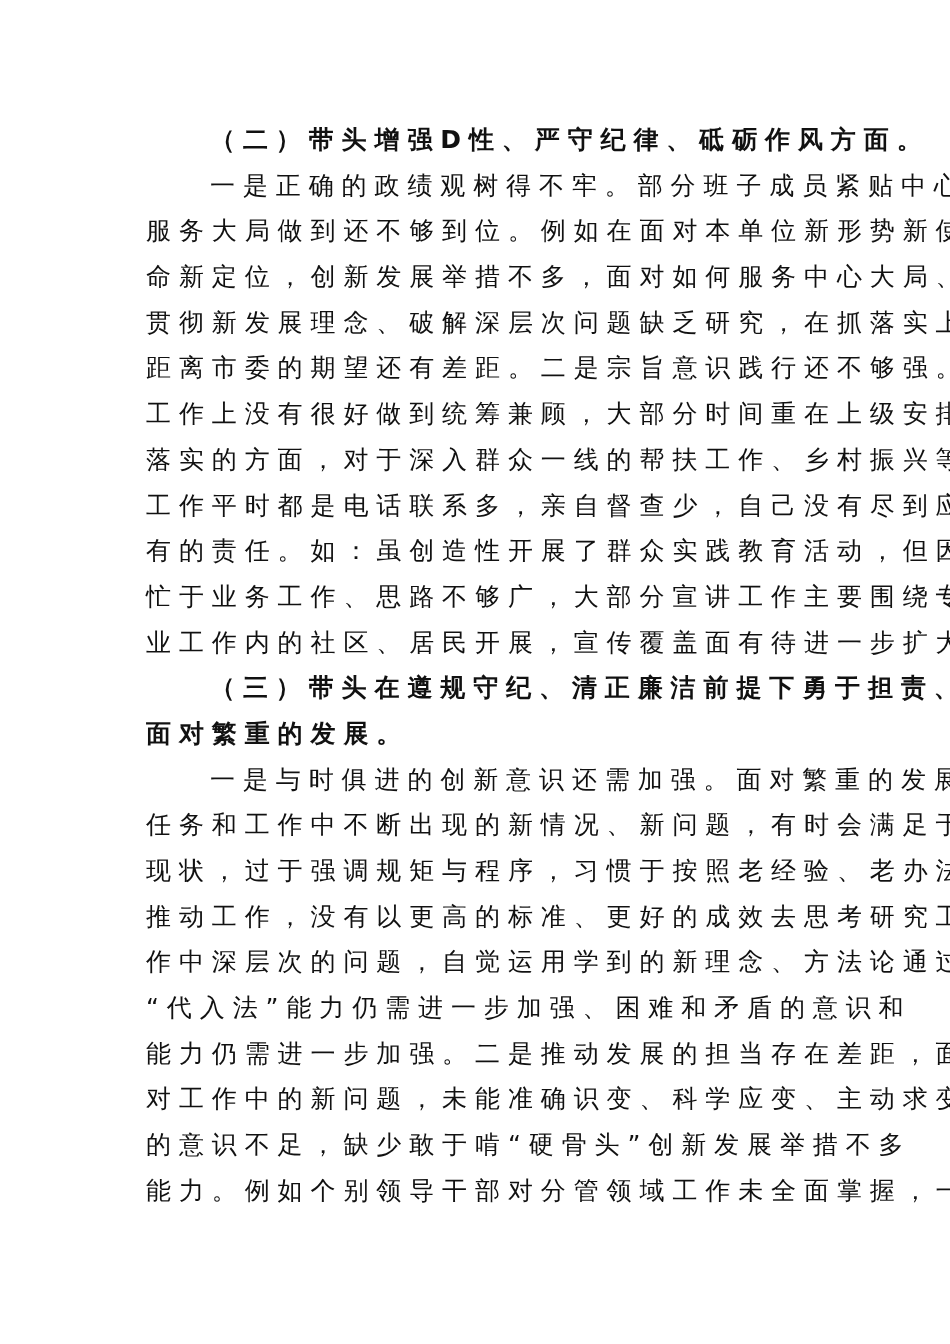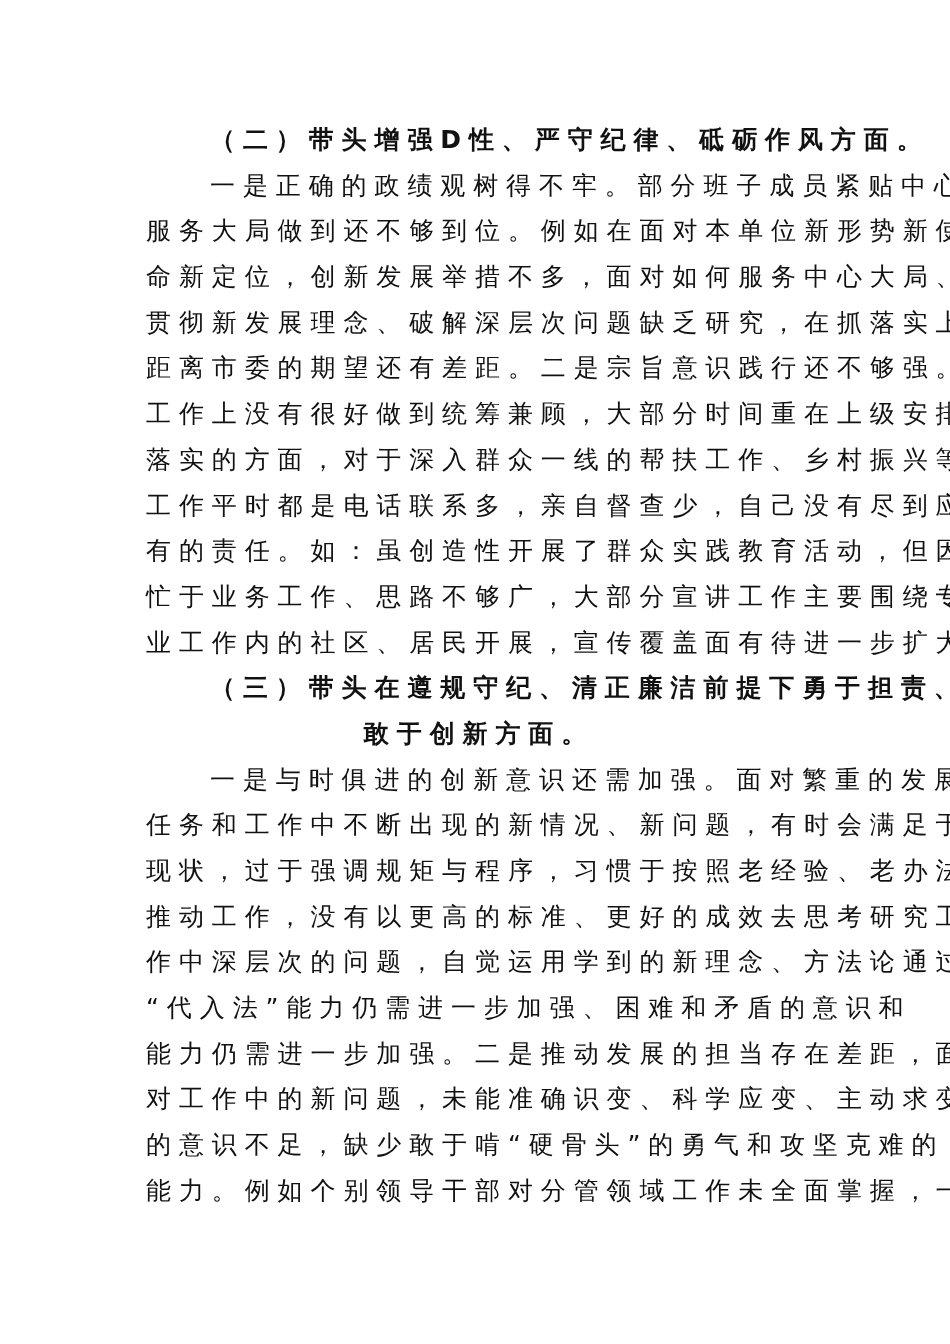--- a/index.html
+++ b/index.html
@@ -21,21 +21,20 @@
     top: 117px;
     width: 666px;
   }
   .line {
     height: 45.7px;
     line-height: 45.7px;
     font-size: 25px;
     white-space: nowrap;
     letter-spacing: 7.9px;
     overflow: visible;
-    text-align: center;
   }
   .line.heading {
     font-weight: bold;
   }
 </style>
 </head>
 <body>
 
 <div class="page">
   <div class="line heading" style="padding-left:64px">（二）带头增强D性、严守纪律、砥砺作风方面。</div>
@@ -44,24 +43,24 @@
   <div class="line">命新定位，创新发展举措不多，面对如何服务中心大局、</div>
   <div class="line">贯彻新发展理念、破解深层次问题缺乏研究，在抓落实上</div>
   <div class="line">距离市委的期望还有差距。二是宗旨意识践行还不够强。</div>
   <div class="line">工作上没有很好做到统筹兼顾，大部分时间重在上级安排</div>
   <div class="line">落实的方面，对于深入群众一线的帮扶工作、乡村振兴等</div>
   <div class="line">工作平时都是电话联系多，亲自督查少，自己没有尽到应</div>
   <div class="line">有的责任。如：虽创造性开展了群众实践教育活动，但因</div>
   <div class="line">忙于业务工作、思路不够广，大部分宣讲工作主要围绕专</div>
   <div class="line">业工作内的社区、居民开展，宣传覆盖面有待进一步扩大。</div>
   <div class="line heading" style="padding-left:64px">（三）带头在遵规守纪、清正廉洁前提下勇于担责、</div>
-  <div class="line heading">敢于创新方面。</div>
+  <div class="line heading">面对繁重的发展。</div>
   <div class="line" style="padding-left:64px">一是与时俱进的创新意识还需加强。面对繁重的发展</div>
   <div class="line">任务和工作中不断出现的新情况、新问题，有时会满足于</div>
   <div class="line">现状，过于强调规矩与程序，习惯于按照老经验、老办法</div>
   <div class="line">推动工作，没有以更高的标准、更好的成效去思考研究工</div>
   <div class="line">作中深层次的问题，自觉运用学到的新理念、方法论通过</div>
   <div class="line">“代入法”能力仍需进一步加强、困难和矛盾的意识和</div>
   <div class="line">能力仍需进一步加强。二是推动发展的担当存在差距，面</div>
   <div class="line">对工作中的新问题，未能准确识变、科学应变、主动求变</div>
-  <div class="line">的意识不足，缺少敢于啃“硬骨头”的勇气和攻坚克难的</div>
+  <div class="line">的意识不足，缺少敢于啃“硬骨头”创新发展举措不多</div>
   <div class="line">能力。例如个别领导干部对分管领域工作未全面掌握，一</div>
 </div>
 
 </body></html>

